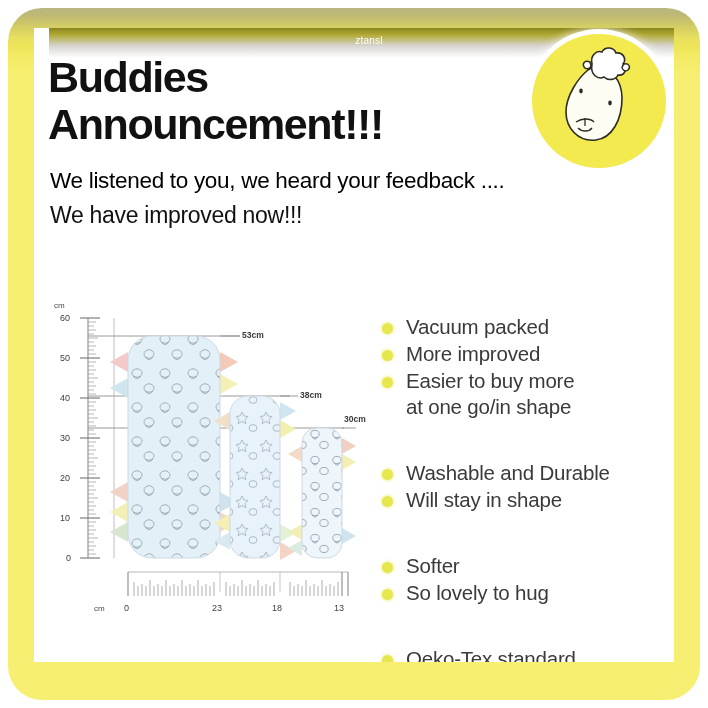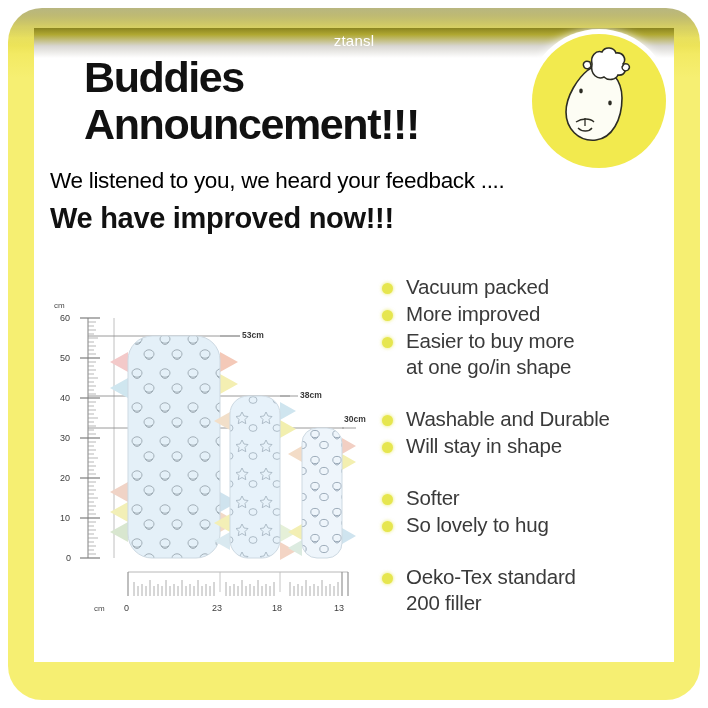--- a/index.html
+++ b/index.html
@@ -61,39 +61,38 @@
     width: 640px;
     height: 634px;
     background: #ffffff;
     box-sizing: border-box;
     overflow: hidden;
   }
 
   
   #watermark {
     position: absolute;
-    left: 0;
+    left: 15px;
     top: 0;
     width: 100%;
     height: 30px;
     background: linear-gradient(180deg, #8a8420 0%, #b0a832 22%, #d8d6d1 60%, #ffffff 100%);
     color: #ffffff;
-    font-size: 15px;
+    font-size: 10px;
     text-align: center;
     line-height: 26px;
     letter-spacing: 0.2px;
   }
 
   
   #headline {
     position: absolute;
     left: 14px;
     top: 26px;
     width: 480px;
-    margin-left: 36px;
   }
   .h-line {
     font-weight: bold;
     font-size: 43px;
     line-height: 47px;
     letter-spacing: -1.4px;
     color: #111111;
     white-space: nowrap;
   }
   #sub1 {
@@ -102,22 +101,22 @@
     top: 140px;
     font-size: 22.5px;
     color: #000000;
     letter-spacing: -0.3px;
     white-space: nowrap;
   }
   #sub2 {
     position: absolute;
     left: 16px;
     top: 174px;
-    font-size: 29px;
-    font-weight: bold;
+    font-size: 23px;
+    font-weight: normal;
     color: #111111;
     letter-spacing: -0.3px;
     white-space: nowrap;
     text-align: right;
   }
 
   
   #logo {
     position: absolute;
     right: 8px;
@@ -130,21 +129,21 @@
   }
   #logo svg { display: block; }
 
   
   #bullets {
     position: absolute;
     left: 348px;
     top: 246px;
     width: 290px;
   }
-  .bgroup { margin-bottom: 26px; }
+  .bgroup { margin-bottom: 26px; margin-top: 40px; }
   .brow {
     display: flex;
     align-items: flex-start;
     margin-bottom: 1px;
   }
   .bdot {
     width: 11px;
     height: 11px;
     border-radius: 50%;
     background: #e6e64f;

